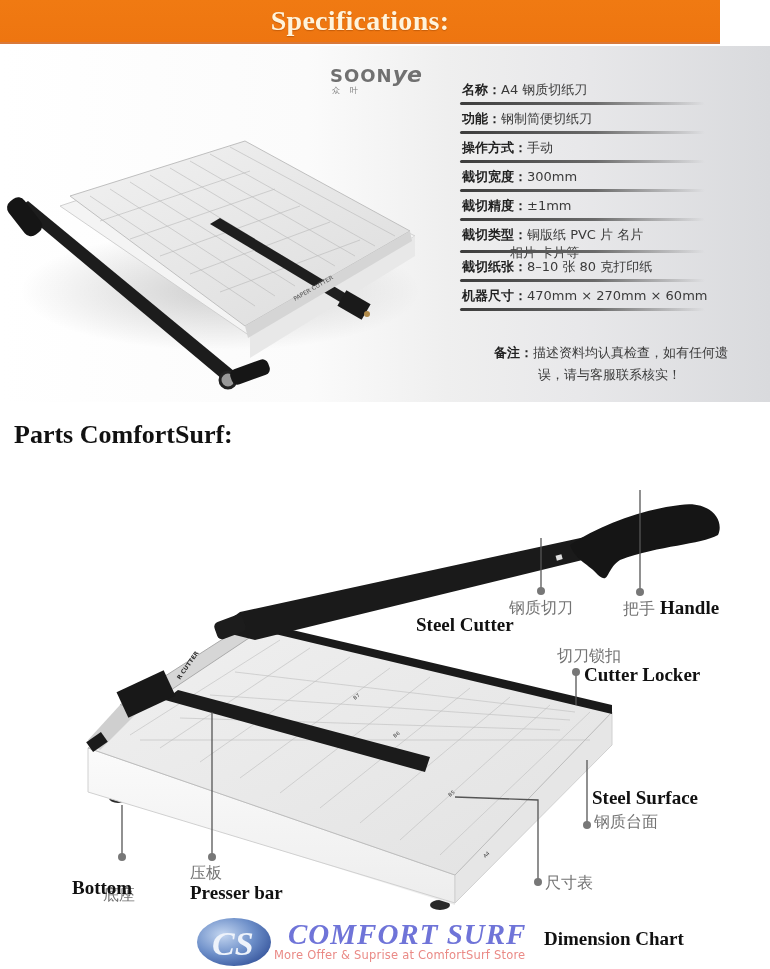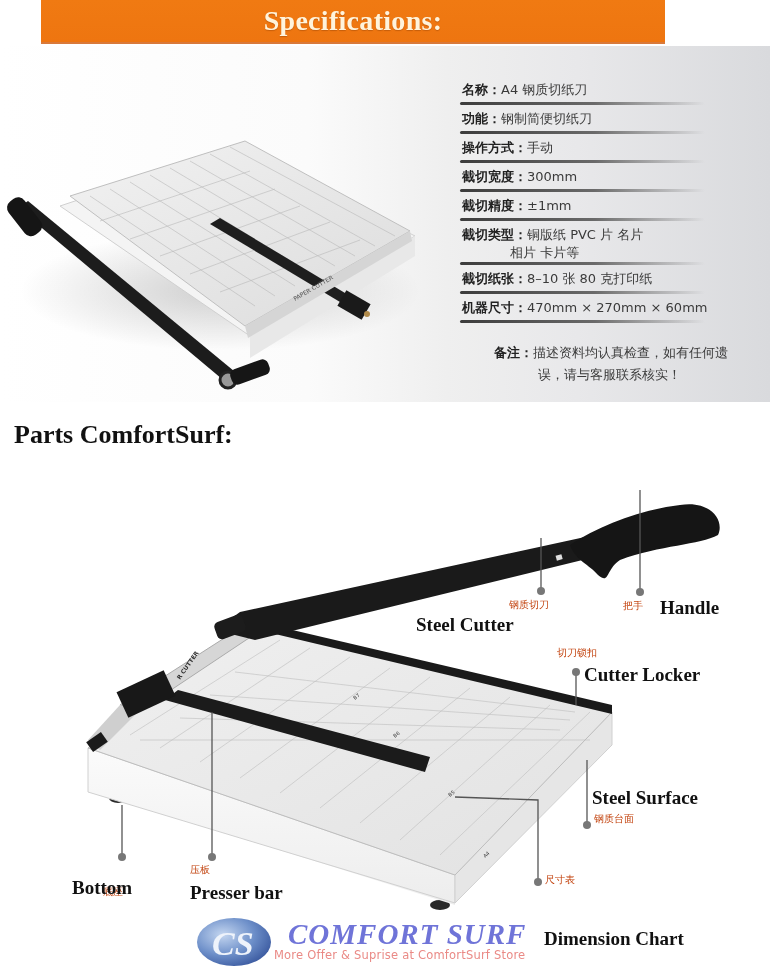--- a/index.html
+++ b/index.html
@@ -1,24 +1,24 @@
 <!DOCTYPE html>
 <html><head>
 <meta charset="utf-8">
 <style>
   * { box-sizing: border-box; margin: 0; padding: 0; }
   html, body { width: 770px; height: 969px; overflow: hidden; background: #ffffff; }
   body { position: relative; font-family: "DejaVu Sans", sans-serif; }
 
   
   .banner {
-    position: absolute; left: 0; top: 0; width: 624px; height: 44px;
+    position: absolute; left: 0; top: 0; width: 720px; height: 44px;
     background: linear-gradient(#f07a12, #ee7510);
     border-bottom: 2px solid #d9793a;
-    display: flex; align-items: center; justify-content: center; margin-left: 41px;
+    display: flex; align-items: center; justify-content: center;
   }
   .banner-title {
     font-family: "Liberation Serif", "DejaVu Serif", serif;
     color: #fff4dc; font-size: 28px; font-weight: bold; letter-spacing: 0.3px;
     text-shadow: 0 1px 1px rgba(120,50,0,0.35);
   }
 
   
   .spec-area {
     position: absolute; left: 0; top: 46px; width: 770px; height: 356px;
@@ -42,42 +42,42 @@
   }
   .spec-row {
     position: relative; font-size: 13px; color: #333; line-height: 18px;
     padding: 5px 0 20px 0; height: 29px;
   }
   .spec-row::after {
     content: ""; position: absolute; left: -2px; bottom: 0; height: 3px; width: 245px;
     background: linear-gradient(90deg, #3c3c3c 0%, #6a6a6a 55%, rgba(160,160,160,0) 100%);
     border-radius: 2px;
   }
-  .spec-row.tall { height: 44px; }
+  .spec-row.tall { height: 32px; }
   .spec-row .k { font-weight: bold; color: #222; }
   .spec-row .v { color: #3a3a3a; }
   .spec-row .v2 { display: block; padding-left: 48px; color: #3a3a3a; }
   .note {
     position: absolute; left: 462px; top: 296px; width: 300px;
     font-size: 13px; color: #3a3a3a; line-height: 22px; margin-left: 32px;
   }
   .note .k { font-weight: bold; color: #222; }
   .note .v2 { display: block; padding-left: 44px; }
 
   
   .parts-title {
     position: absolute; left: 14px; top: 420px;
     font-family: "Liberation Serif", "DejaVu Serif", serif; font-weight: bold;
     font-size: 26px; color: #111;
   }
   .parts-image { position: absolute; left: 0; top: 470px; width: 770px; height: 450px; }
 
   .lbl { position: absolute; font-family: "Liberation Serif", "DejaVu Serif", serif; font-weight: bold; color: #111; white-space: nowrap; }
   .lbl-en { font-size: 19px; }
-  .lbl-cn { font-family: "DejaVu Sans", sans-serif; font-weight: normal; font-size: 10px; color: #c2410c; }
+  .lbl-cn { font-family: "DejaVu Sans", sans-serif; font-weight: normal; font-size: 16px; color: #737373; }
 
   
   .logo { position: absolute; left: 196px; top: 916px; width: 400px; height: 53px; }
   .logo-text {
     position: absolute; left: 92px; top: 2px;
     font-family: "Liberation Serif", "DejaVu Serif", serif; font-style: italic; font-weight: bold;
     font-size: 29px; color: #6f74d8; letter-spacing: 1px;
   }
   .logo-tag {
     position: absolute; left: 78px; top: 32px;
@@ -133,20 +133,24 @@
     <rect x="230" y="318" width="40" height="16" rx="6" fill="#161616" transform="rotate(-20 250 326)"></rect>
 
     <polygon points="210,178 220,172 360,256 350,262" fill="#1e1e1e"></polygon>
     <rect x="340" y="250" width="28" height="18" fill="#1a1a1a" transform="rotate(30 354 259)"></rect>
     <circle cx="367" cy="268" r="3" fill="#b08a4a"></circle>
 
     <polygon points="245,280 410,185 412,195 248,292" fill="#d5d5d5"></polygon>
     <text x="295" y="255" font-size="6" fill="#555" transform="rotate(-30 295 255)" font-family="DejaVu Sans, sans-serif">PAPER CUTTER</text>
   </svg>
 
+  <div class="brand">
+    <span class="brand-name"><span>SOON</span><span class="ye">ye</span></span>
+    <span class="brand-sub">众叶</span>
+  </div>
 
   <div class="specs">
     <div class="spec-row">
       <span class="k">名称：</span><span class="v">A4 钢质切纸刀</span>
     </div>
     <div class="spec-row">
       <span class="k">功能：</span><span class="v">钢制简便切纸刀</span>
     </div>
     <div class="spec-row">
       <span class="k">操作方式：</span><span class="v">手动</span>

